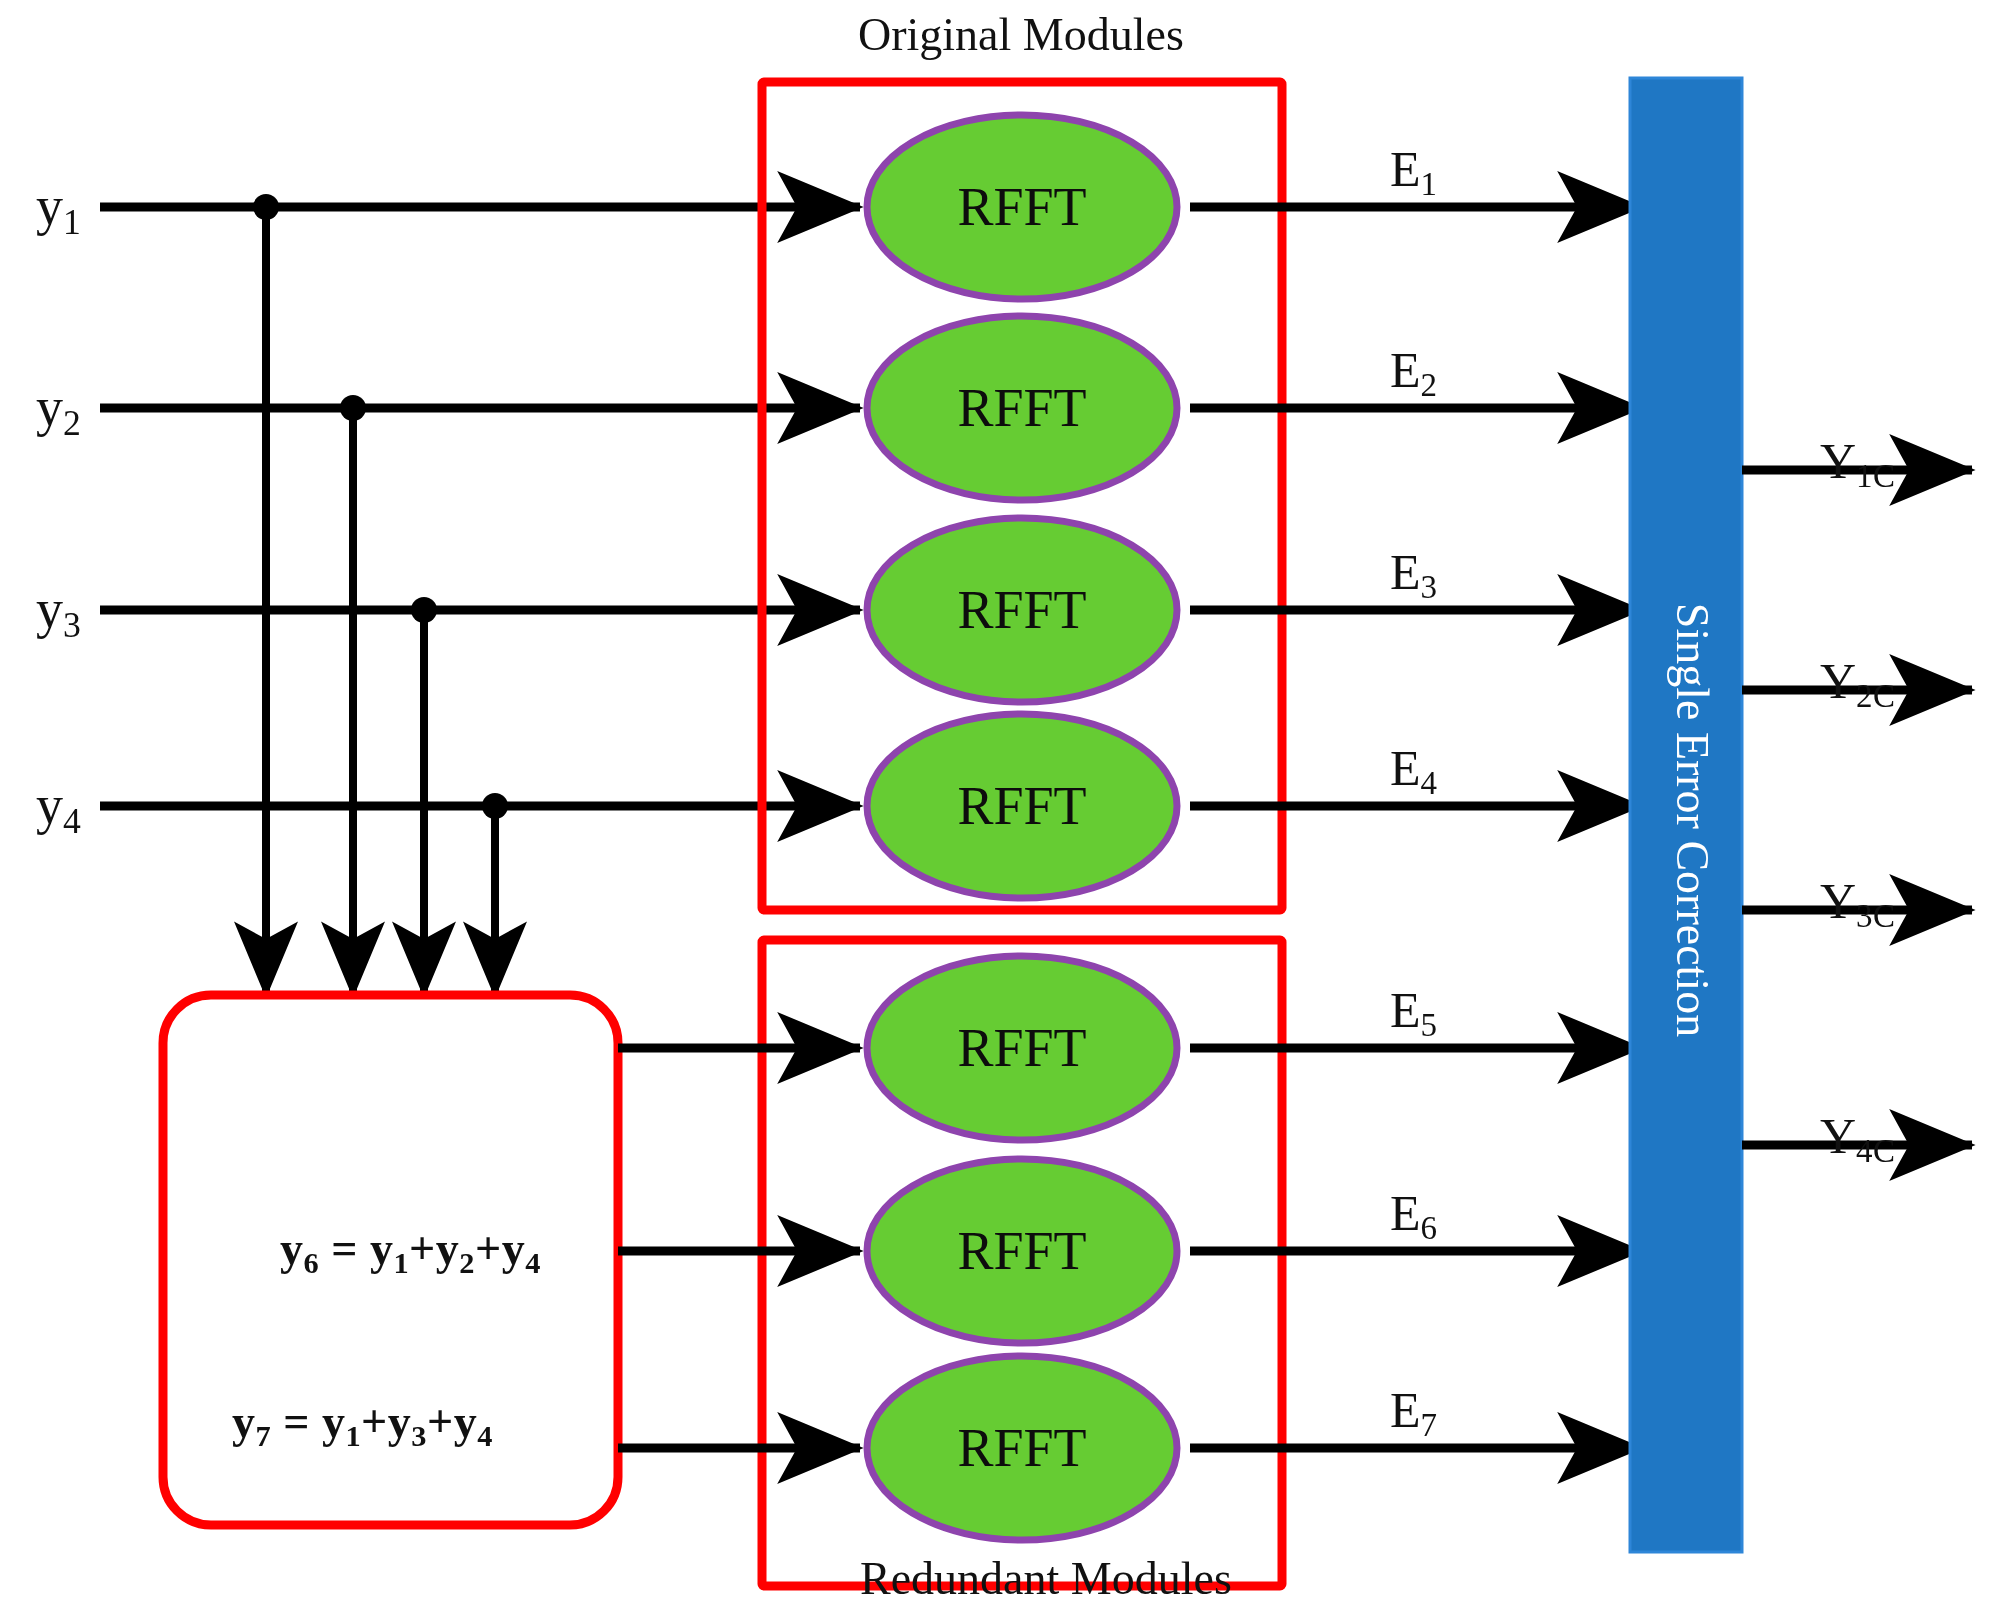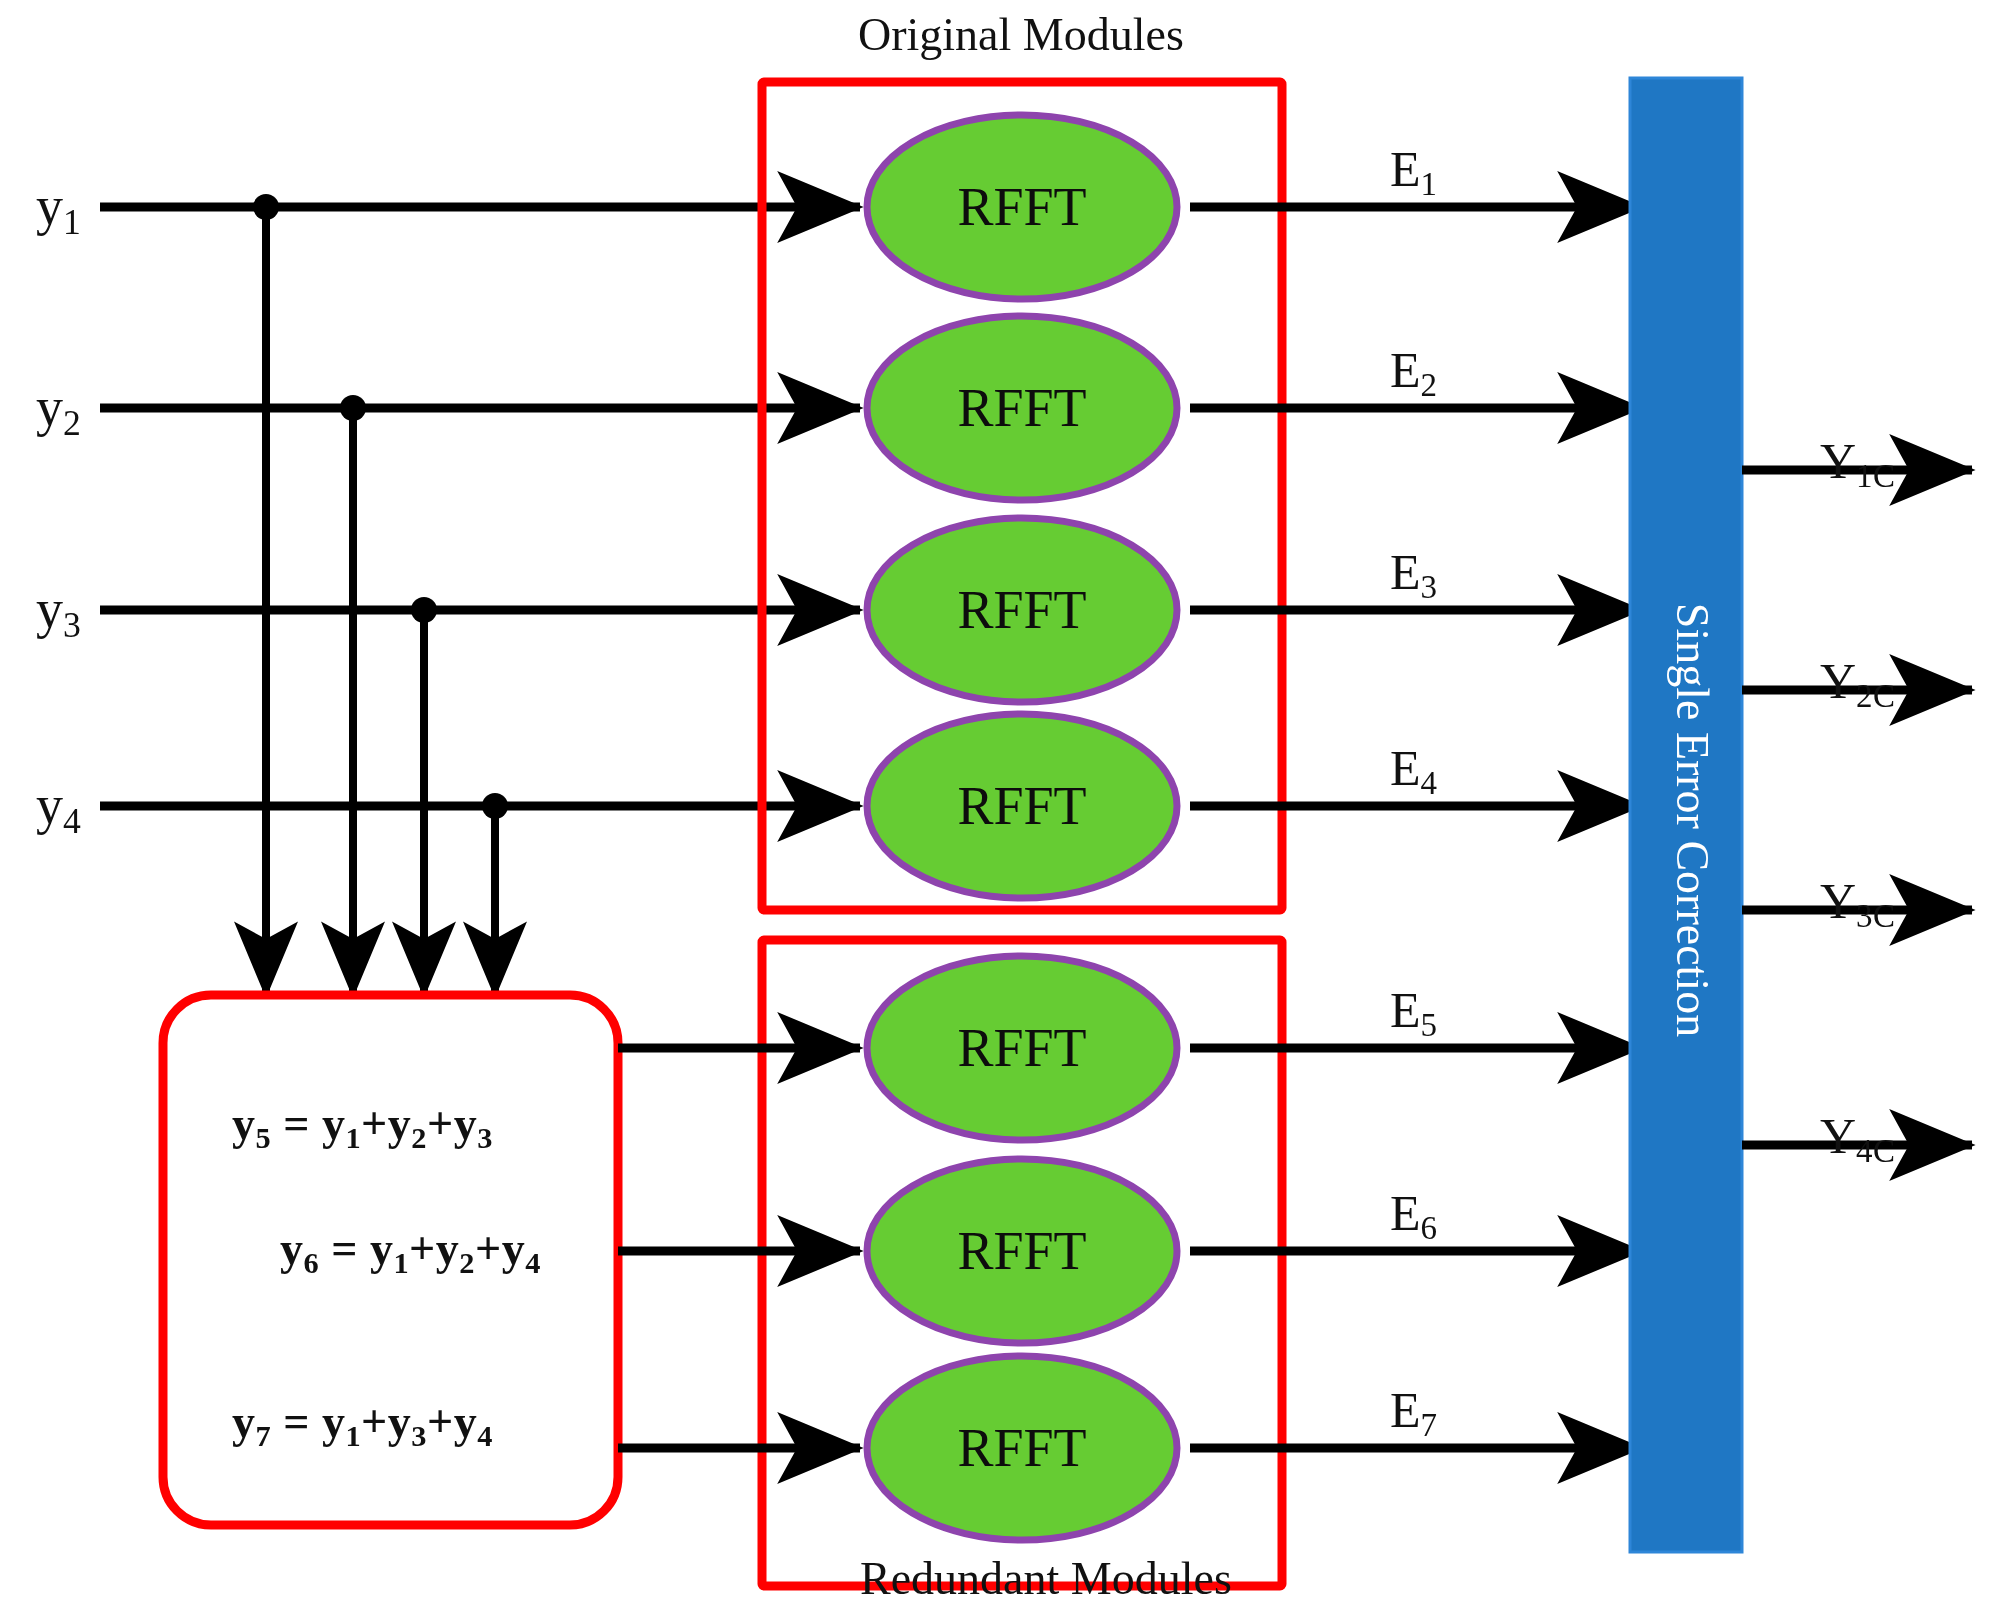--- a/index.html
+++ b/index.html
@@ -136,19 +136,18 @@
   <div class="lbl elabel" style="left:1390px;top:739px;"><span>E</span><span class="sub">4</span></div>
   <div class="lbl elabel" style="left:1390px;top:981px;"><span>E</span><span class="sub">5</span></div>
   <div class="lbl elabel" style="left:1390px;top:1184px;"><span>E</span><span class="sub">6</span></div>
   <div class="lbl elabel" style="left:1390px;top:1381px;"><span>E</span><span class="sub">7</span></div>
 
   <div class="lbl ylab-out" style="left:1820px;top:404px;"><span>Y</span><span class="sub">1C</span></div>
   <div class="lbl ylab-out" style="left:1820px;top:624px;"><span>Y</span><span class="sub">2C</span></div>
   <div class="lbl ylab-out" style="left:1820px;top:844px;"><span>Y</span><span class="sub">3C</span></div>
   <div class="lbl ylab-out" style="left:1820px;top:1079px;text-align:right;"><span>Y</span><span class="sub">4C</span></div>
 
-  <div class="lbl eq" style="left:232px;top:1097px;"><span>y</span><span class="sub">5</span><span>&nbsp;=&nbsp;</span><span>y</span><span class="sub">1</span><span>+</span><span>y</span><span class="sub">2</span><span>+</span><span>y</span><span class="sub">3</span></div>
 
   <div class="lbl eq" style="left:232px;top:1222px;margin-left:48px;"><span>y</span><span class="sub">6</span><span>&nbsp;=&nbsp;</span><span>y</span><span class="sub">1</span><span>+</span><span>y</span><span class="sub">2</span><span>+</span><span>y</span><span class="sub">4</span></div>
 
   <div class="lbl eq" style="left:232px;top:1353px;margin-top:42px;"><span>y</span><span class="sub">7</span><span>&nbsp;=&nbsp;</span><span>y</span><span class="sub">1</span><span>+</span><span>y</span><span class="sub">3</span><span>+</span><span>y</span><span class="sub">4</span></div>
 
 </div>
 
 </body></html>

